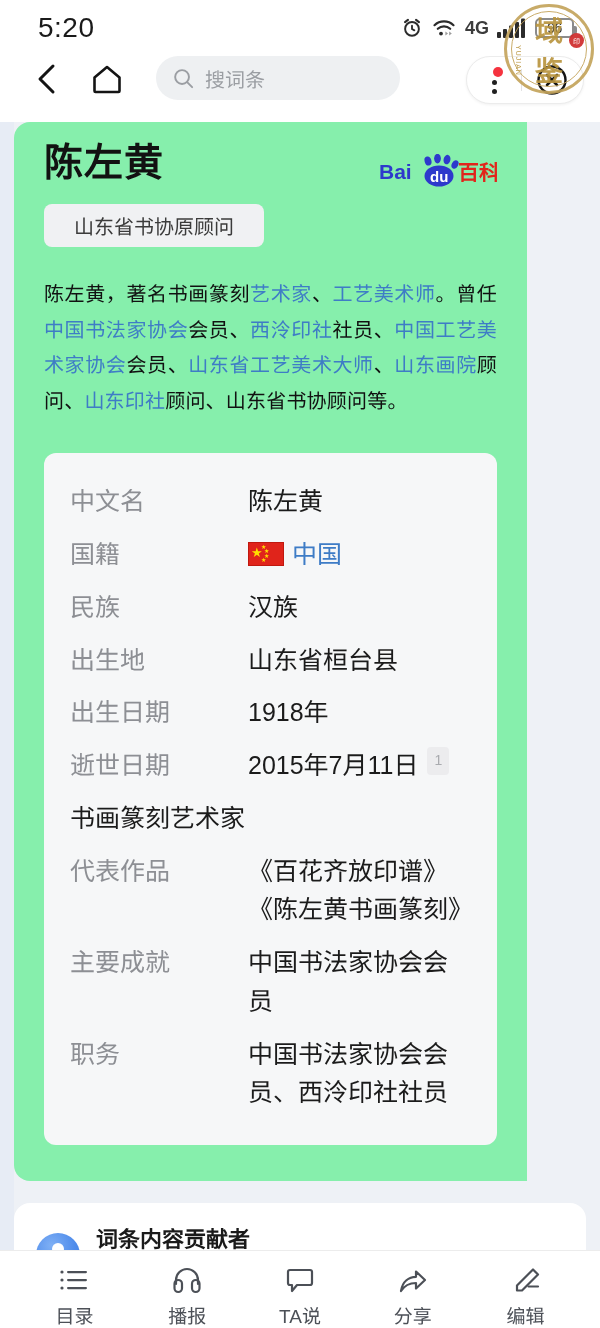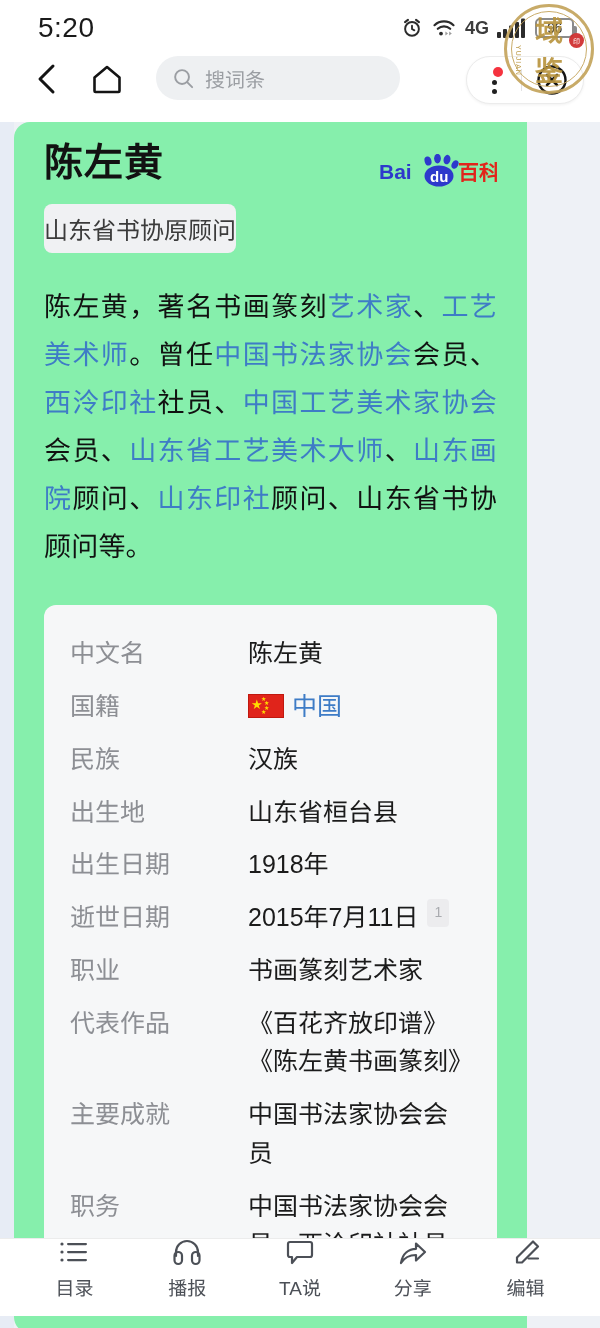--- a/index.html
+++ b/index.html
@@ -65,25 +65,25 @@
   .leftstrip { position: absolute; left: 0; top: 0; width: 14px; height: 100%; background: #e7ecf5; }
 
   .card {
     position: relative; margin: 0 0 0 14px; width: 513px; background: #86efac;
     border-radius: 16px 0 0 16px; padding: 20px 30px 36px 30px;
   }
   .title-row { display: flex; align-items: flex-start; justify-content: space-between; }
   .entry-title { font-size: 39px; font-weight: bold; color: #121212; letter-spacing: 1px; line-height: 1.1; }
   .baidu-logo { display: flex; align-items: center; margin-top: 12px; }
   .badge-tag {
-    display: inline-block; margin-top: 16px; padding: 7px 0; background: #f0f1f3;
-    border-radius: 8px; font-size: 24px; color: #3b3b3b;
+    display: inline-block; margin-top: 16px; padding: 7px 30px; background: #f0f1f3;
+    border-radius: 8px; font-size: 20px; color: #3b3b3b;
   }
   .intro {
-    margin-top: 30px; font-size: 27px; line-height: 1.78; color: #111111;
+    margin-top: 30px; font-size: 20px; line-height: 1.78; color: #111111;
     letter-spacing: .2px; text-align: justify;
   }
   .intro a { color: #3e7cc6; text-decoration: none; }
 
   
   .infobox {
     margin-top: 34px; background: #f6f7f8; border-radius: 12px; padding: 22px 4px 26px 4px;
   }
   .inforow { display: flex; padding: 7px 22px; align-items: flex-start; }
   .info-k {
@@ -120,22 +120,22 @@
   .avatar .body { width: 24px; height: 14px; border-radius: 12px 12px 0 0; background: #ffffff; position: absolute; bottom: 7px; }
   .contrib-txt { display: flex; flex-direction: column; gap: 5px; min-width: 0; }
   .contrib-title { font-size: 22px; color: #1a1a1a; font-weight: 600; }
   .contrib-sub {
     font-size: 21px; color: #b7b9bd; white-space: nowrap; overflow: hidden;
     text-overflow: ellipsis; max-width: 470px;
   }
 
   
   .toolbar {
-    position: absolute; left: 0; bottom: 12px; width: 600px; height: 78px; background: #ffffff;
-    border-top: 1px solid #ececec; display: flex; align-items: flex-start; justify-content: space-around;
+    position: absolute; left: 0; bottom: 0; width: 600px; height: 78px; background: #ffffff;
+    border-top: 1px solid #ececec; display: flex; align-items: flex-end; justify-content: space-around;
     padding: 0 18px;
   }
   .tool { display: flex; flex-direction: column; align-items: center; gap: 6px; cursor: pointer; width: 92px; }
   .tool-label { font-size: 19px; color: #4c5057; }
 
   
   .watermark {
     position: absolute; right: 6px; top: 4px; width: 90px; height: 90px;
     border-radius: 50%; border: 3px solid #c4a45c; pointer-events: none; opacity: .92;
   }
@@ -268,21 +268,20 @@
           </div>
           <div class="inforow">
             <div class="info-k">出生日期</div>
             <div class="info-v">1918年</div>
           </div>
           <div class="inforow">
             <div class="info-k">逝世日期</div>
             <div class="info-v">2015年7月11日<span class="refsup">1</span></div>
           </div>
           <div class="inforow">
-            <div class="info-k">职业</div>
             <div class="info-v">书画篆刻艺术家</div>
           </div>
           <div class="inforow">
             <div class="info-k">代表作品</div>
             <div class="info-v">《百花齐放印谱》《陈左黄书画篆刻》</div>
           </div>
           <div class="inforow">
             <div class="info-k">主要成就</div>
             <div class="info-v">中国书法家协会会员</div>
           </div>

